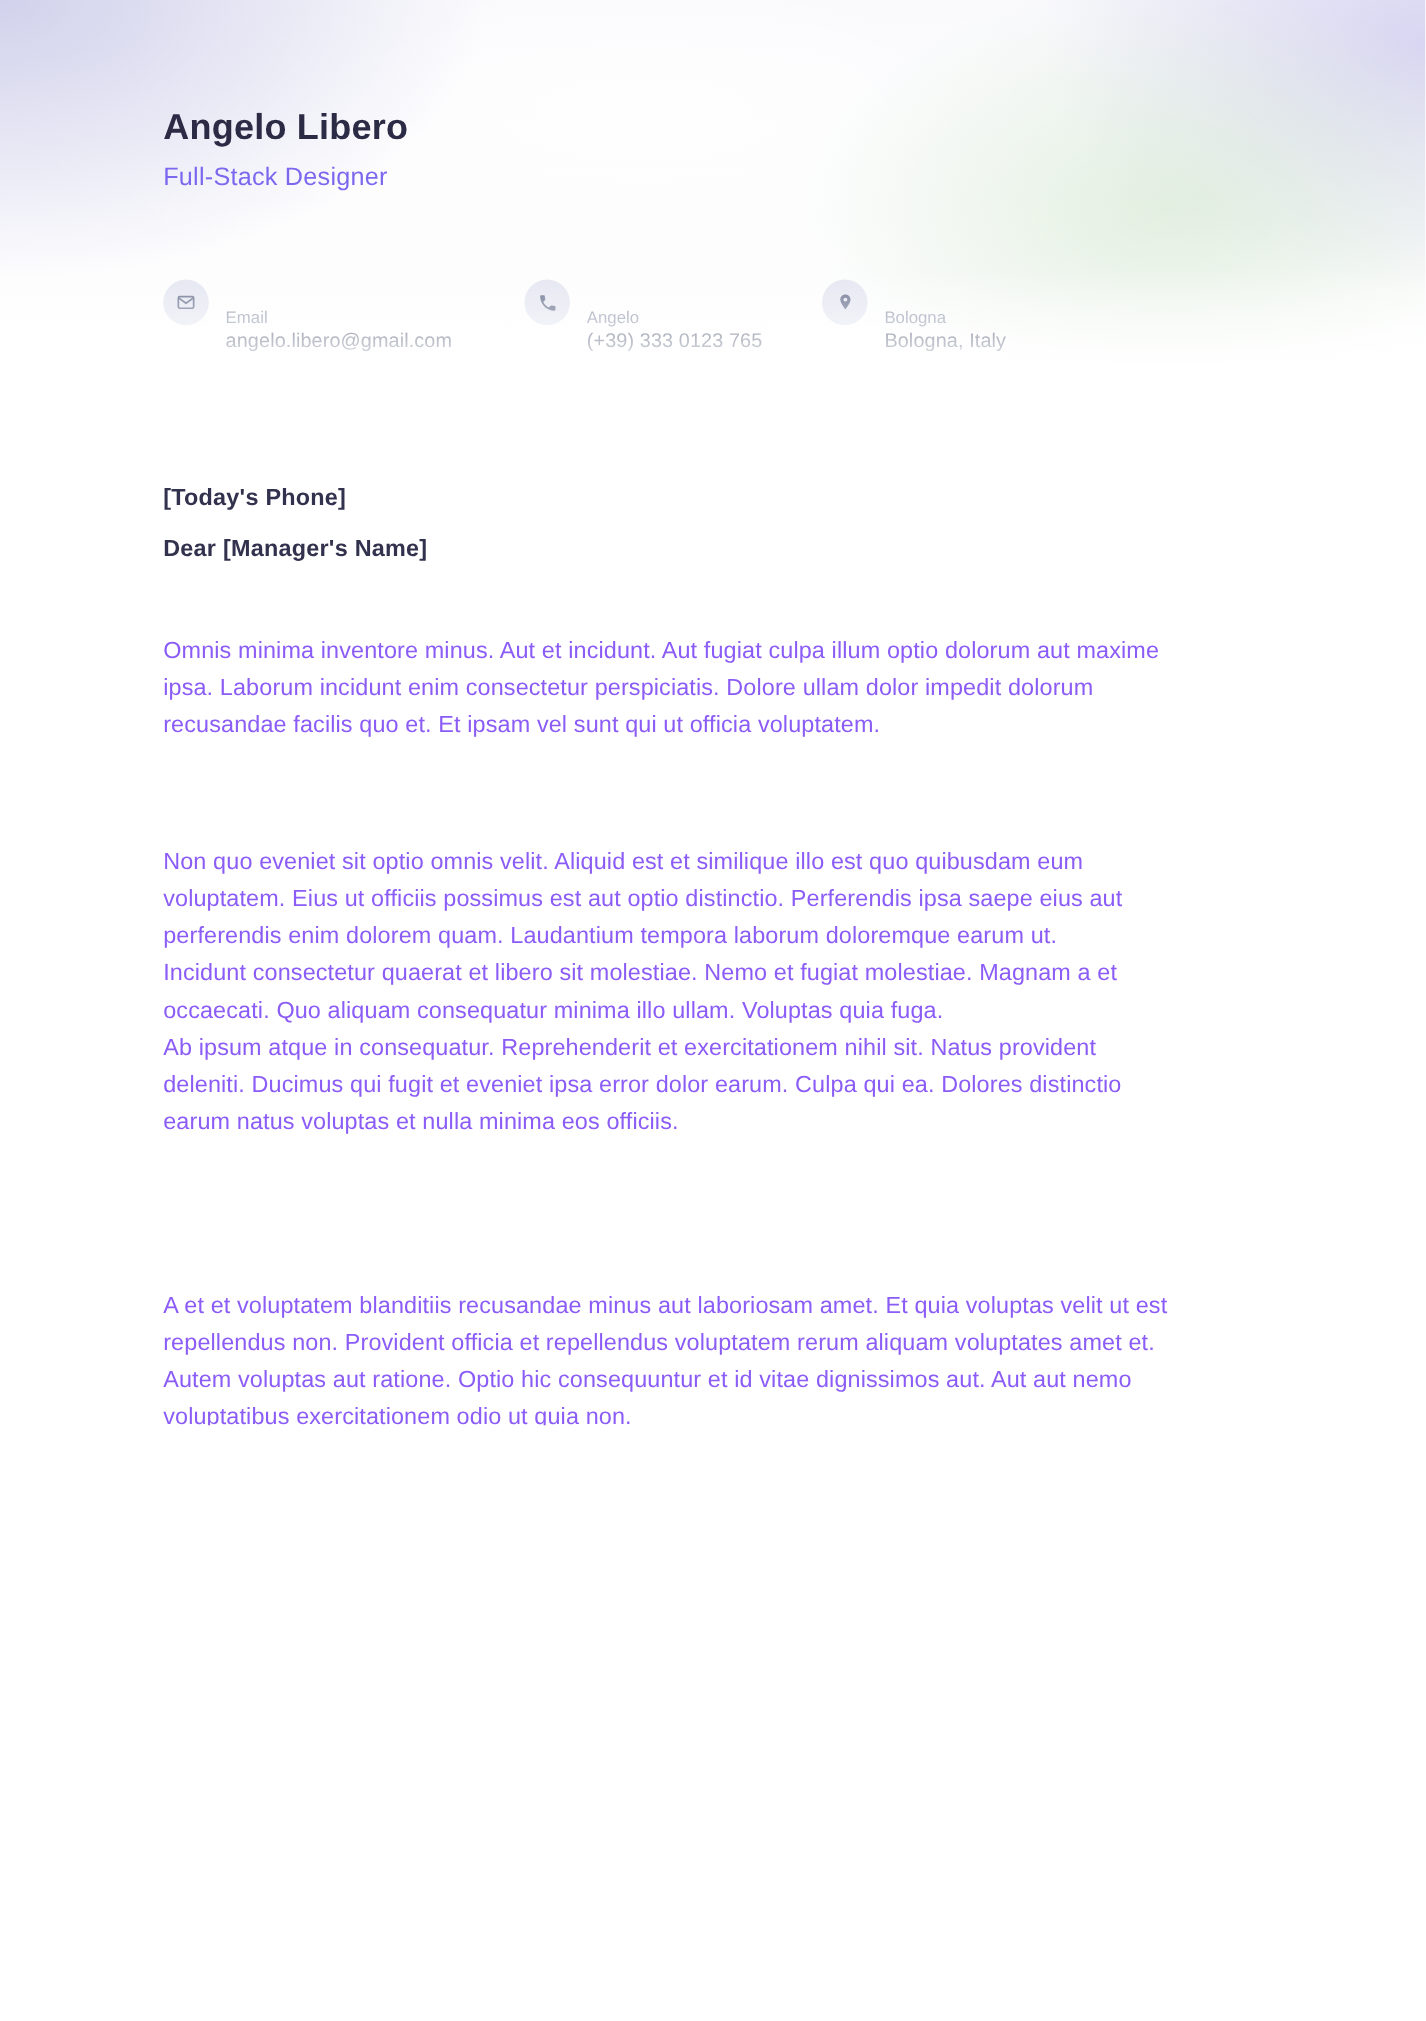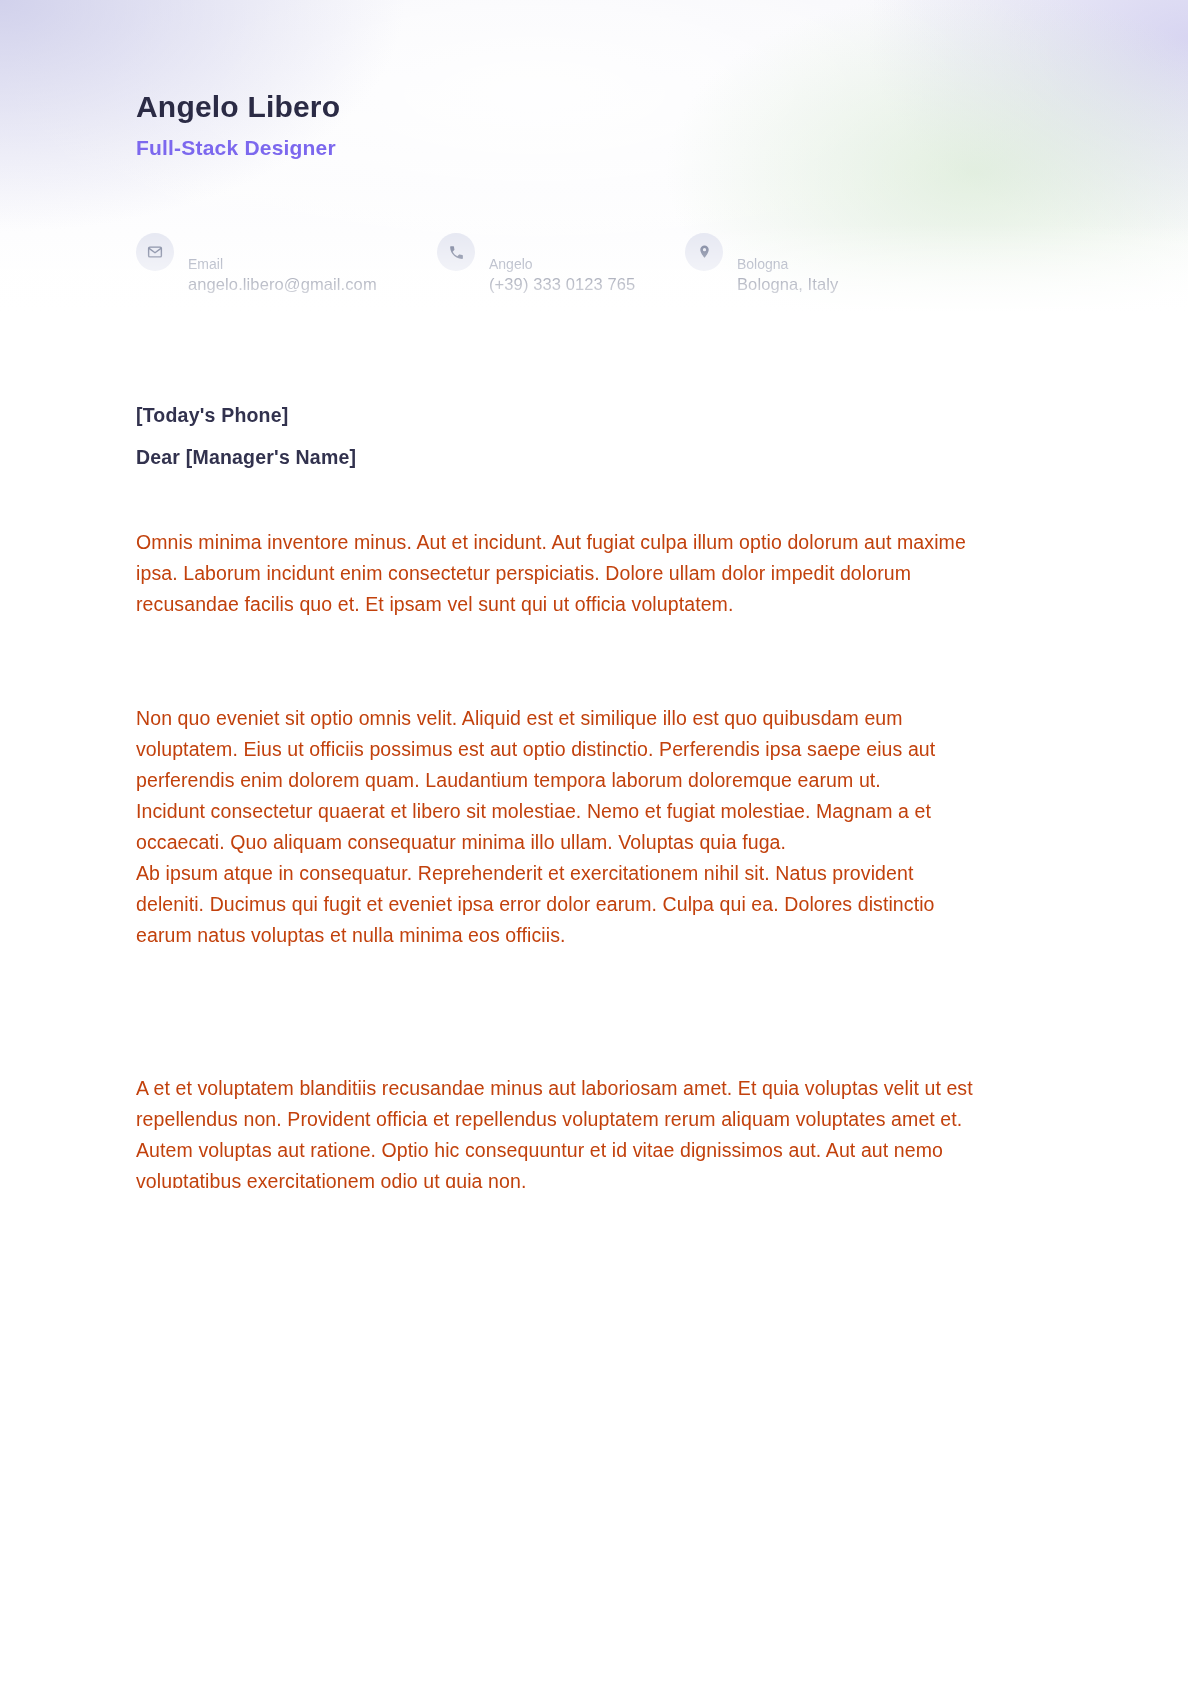--- a/index.html
+++ b/index.html
@@ -41,21 +41,21 @@
     left: 136px; top: 90px;
     font-size: 30px;
     font-weight: 700;
     color: #2b2b45;
     letter-spacing: 0.2px;
   }
   .person-title {
     position: absolute;
     left: 136px; top: 136px;
     font-size: 21px;
-    font-weight: 700;
+    font-weight: 400;
     color: #7c68ee;
     letter-spacing: 0.2px;
     text-align: right;
   }
 
   
   .contact-group {
     position: absolute;
     top: 210px;
     display: flex;
@@ -99,21 +99,21 @@
     letter-spacing: 0.2px;
   }
   .line-date     { top: 404px; }
   .line-greeting { top: 446px; text-align: right; }
 
   .para {
     position: absolute;
     width: 843px;
     font-size: 19.5px;
     line-height: 31px;
-    color: #c2410c;
+    color: #8b5cf6;
     white-space: pre-line;
     letter-spacing: 0.1px;
   }
   .para-1 { top: 527px; }
   .para-2 { top: 703px; }
   .para-3 { top: 1073px; }
 
   .line-closing   { top: 1376px; margin-top: 29px; }
   .line-signame   { top: 1408px; }
 

